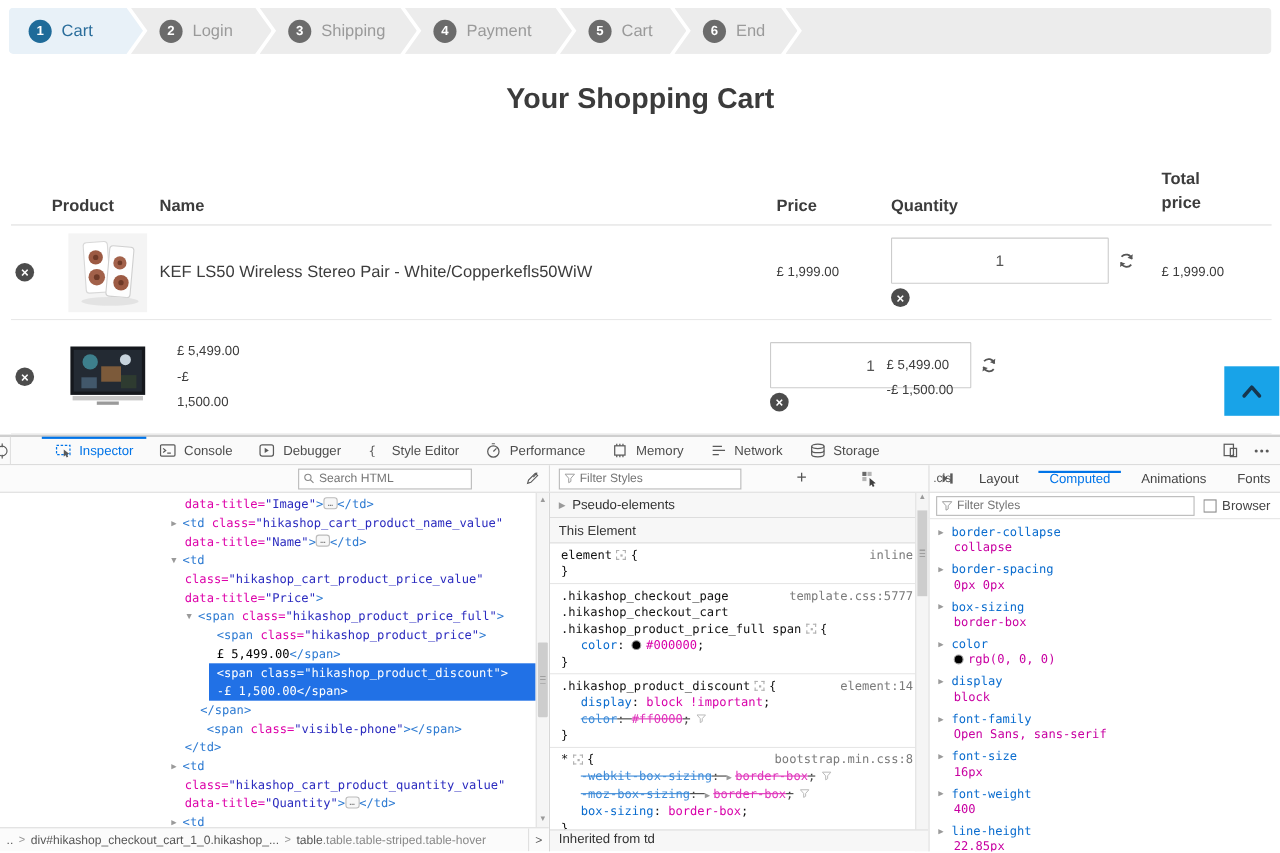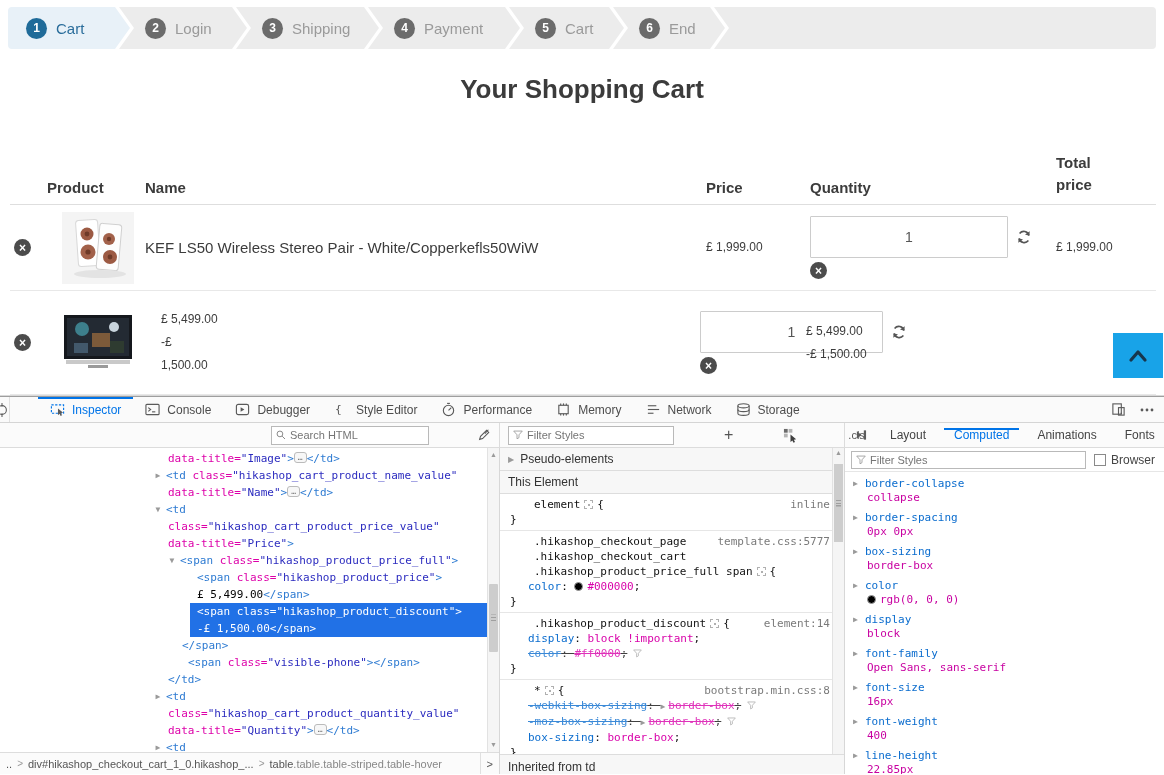--- a/index.html
+++ b/index.html
@@ -105,33 +105,33 @@
   .crumb .sub { color:#888; }
   .crumb-sep { color:#999; margin:0 5px; font-size:10px; }
   .crumb-next { margin-left:auto; border-left:1px solid #e0e0e0; align-self:stretch; display:flex; align-items:center; padding:0 6px; color:#555; cursor:pointer; font-size:11px; }
   
   .rules { position:absolute; inset:0; font-family:"DejaVu Sans Mono",monospace; font-size:11px; }
   .rule-header { height:23px; background:#f7f7f7; border-bottom:1px solid #ddd; display:flex; align-items:center;
                  font-family:"Liberation Sans",sans-serif; font-size:12px; color:#333; padding-left:8px; gap:6px; }
   .rule-header .tw { color:#9a9a9a; font-size:8px; }
   .rule-block { padding:3px 14px 3px 10px; border-bottom:1px solid #e6e6e6; }
   .rline { line-height:15px; white-space:pre-wrap; position:relative; }
-  .rsel { color:#111;margin-left:24px; }
+  .rsel { color:#111; }
   .rsrc { float:right; color:#7a7a7a; }
   .rprop { padding-left:18px; }
   .pn { color:#0a6cce; } .pv { color:#d800a9; }
   .strike .pn, .strike .pv, .strike .pp { text-decoration:line-through; opacity:.8; }
   .pp { color:#111; }
   .swatch { display:inline-block; width:9px; height:9px; border-radius:50%; border:1px solid #9b9b9b; vertical-align:-1px; margin-right:4px; }
   .target-ico { display:inline-block; width:9px; height:9px; border:1px dashed #b0b0b0; margin:0 4px; vertical-align:-1px; position:relative; }
   .target-ico::after { content:""; position:absolute; left:3px; top:3px; width:2px; height:2px; background:#b0b0b0; }
   .funnel-ico { display:inline-flex; margin-left:6px; vertical-align:-1px; }
   .varrow { color:#9a9a9a; font-size:8px; margin-right:3px; }
   .inherited-bar { position:absolute; left:0; right:0; bottom:0; height:20px; background:#f7f7f7; border-top:1px solid #ddd;
-                   font-family:"Liberation Sans",sans-serif; font-size:12px; color:#333; display:flex; align-items:flex-end; padding-left:8px; }
+                   font-family:"Liberation Sans",sans-serif; font-size:12px; color:#333; display:flex; align-items:flex-start; padding-left:8px; }
   .rules-scroll { position:absolute; top:0; bottom:0; right:0; width:12px; background:#f5f5f5; border-left:1px solid #e2e2e2; }
   
   .computed { position:absolute; inset:0; }
   .comp-top { height:24px; display:flex; align-items:center; padding:0 6px; gap:8px; border-bottom:1px solid #e6e6e6; }
   .comp-filter { flex:0 0 235px; height:18px; border:1px solid #b9b9b9; background:#fff; display:flex; align-items:center; padding:0 4px; gap:4px; }
   .comp-filter input { border:none; outline:none; flex:1; font-size:11px; color:#555; background:transparent; font-family:"Liberation Sans",sans-serif; min-width:0; }
   .comp-check { display:flex; align-items:center; gap:5px; white-space:nowrap; overflow:hidden; font-size:12px; color:#444; }
   .checkbox { width:12px; height:12px; border:1px solid #8a8a8a; background:#fff; flex:0 0 12px; cursor:pointer; }
   .comp-list { padding:5px 0 0 8px; font-family:"DejaVu Sans Mono",monospace; font-size:11px; }
   .comp-item { margin-bottom:6px; position:relative; padding-left:12px; }

